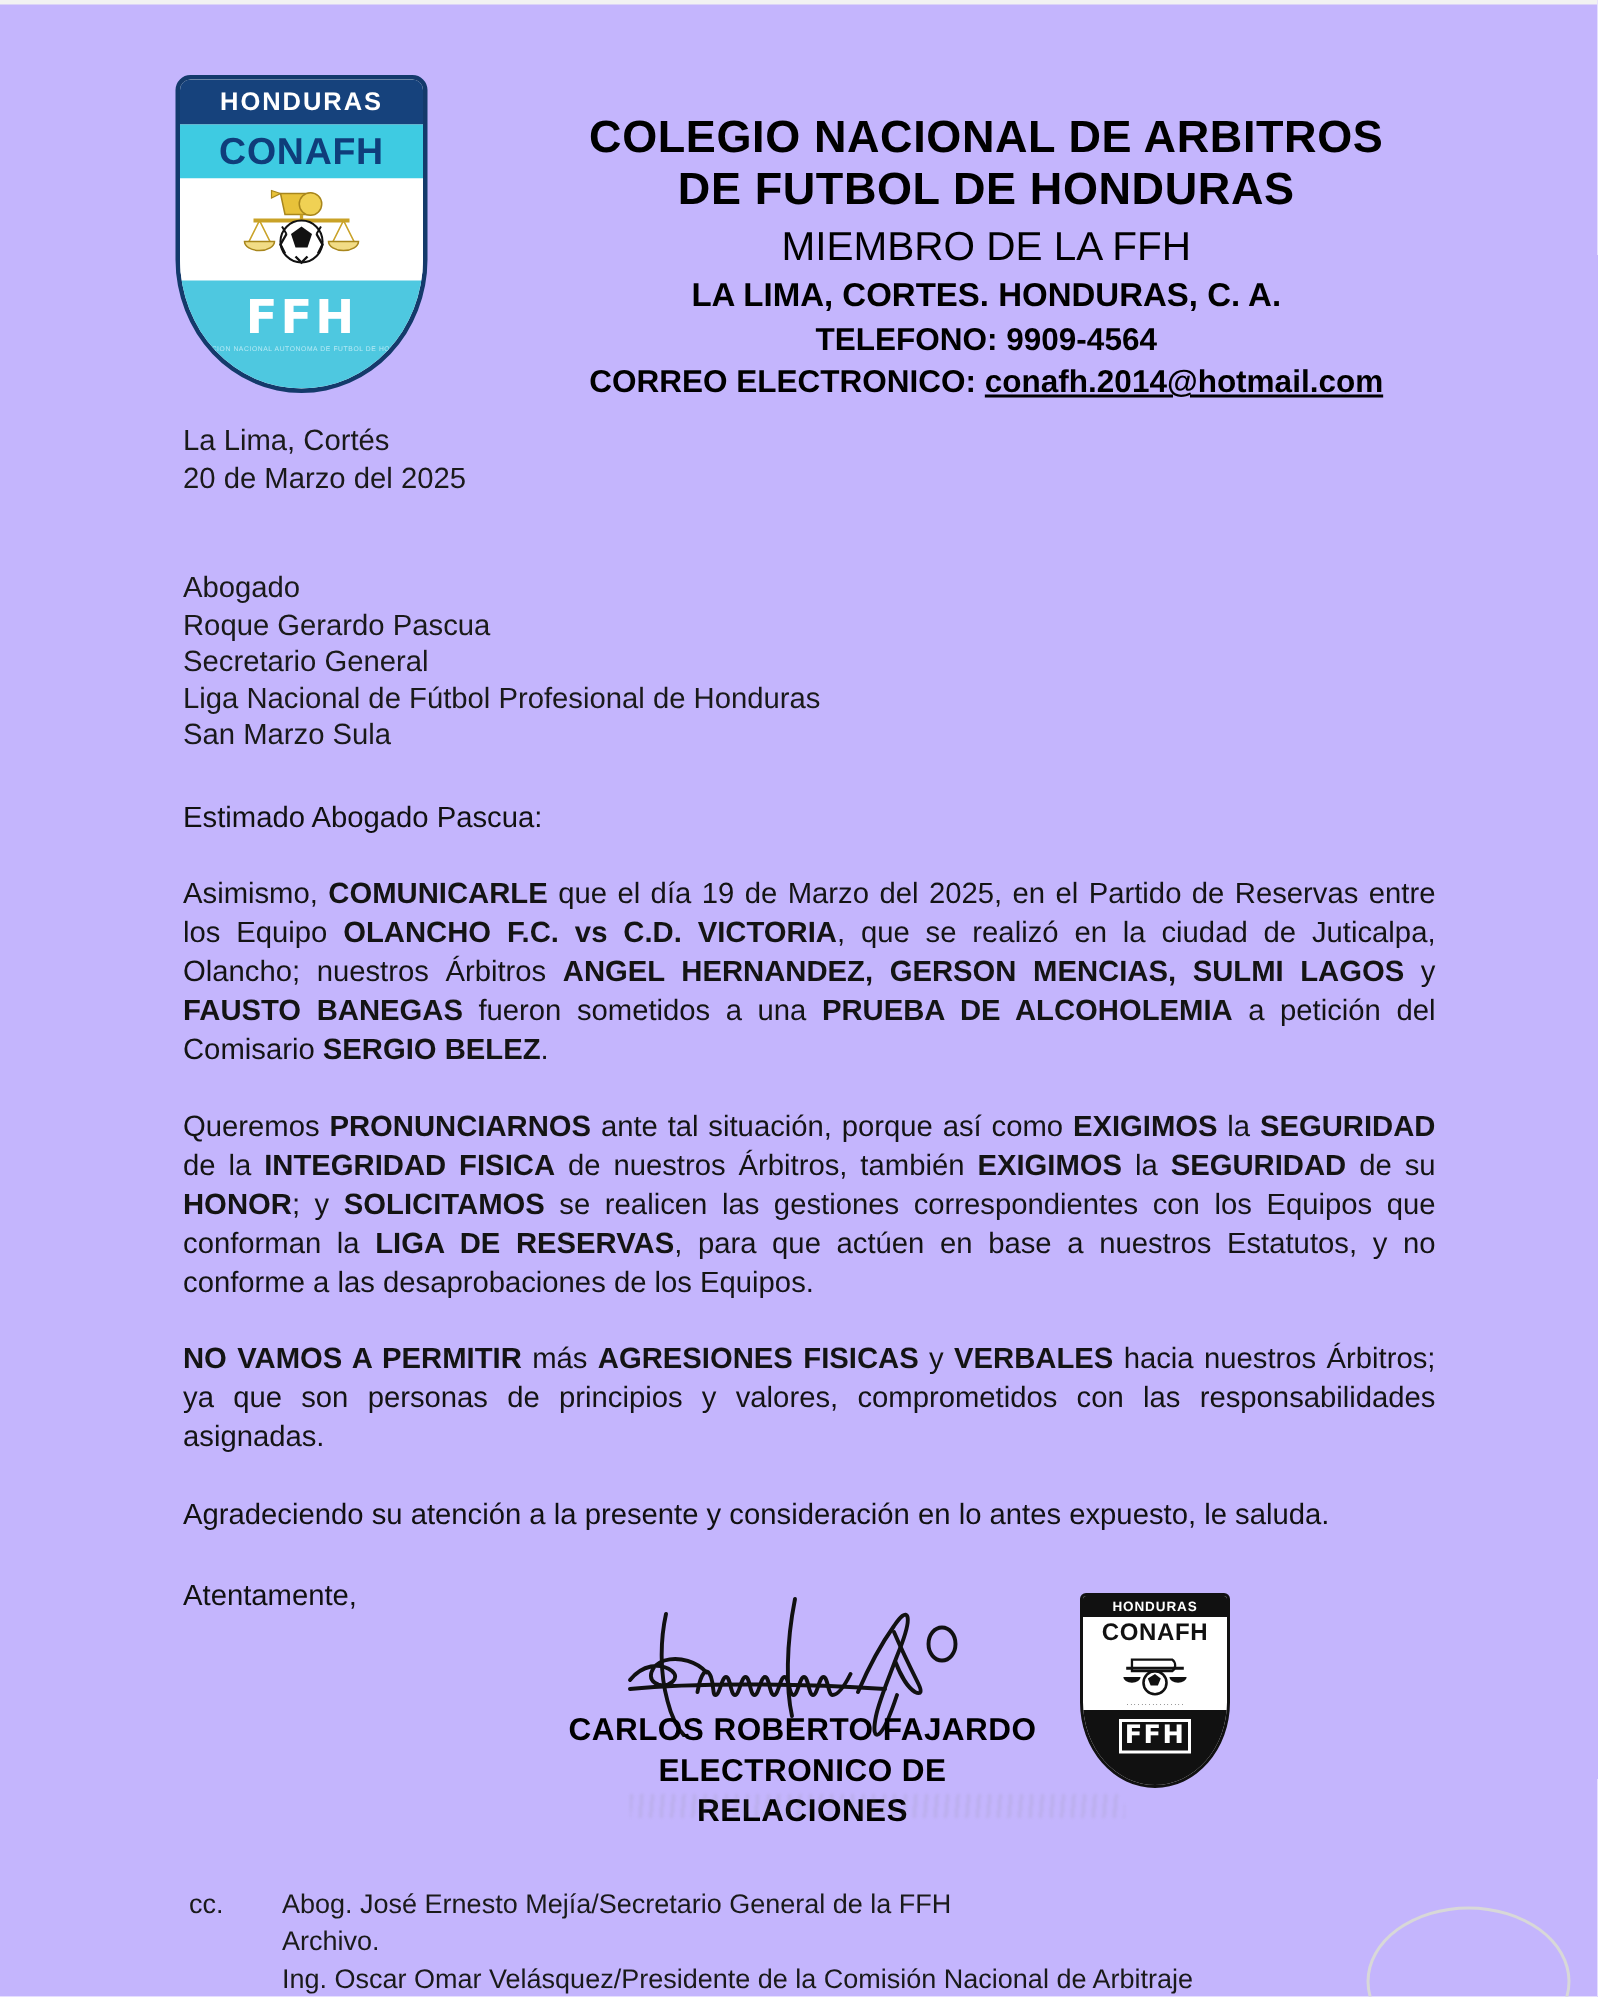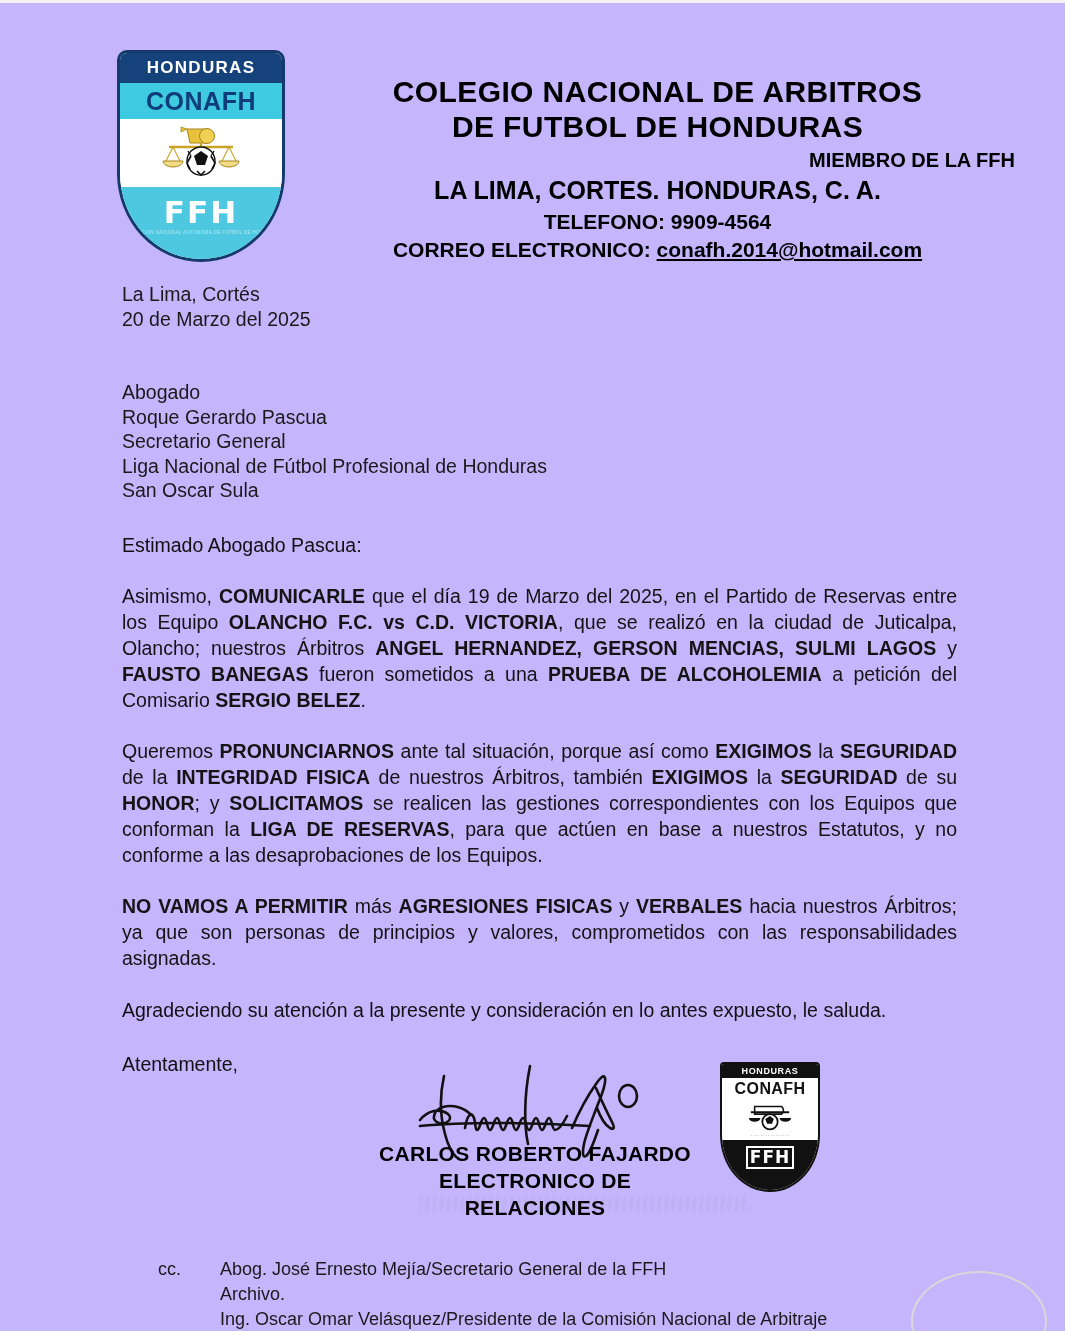--- a/index.html
+++ b/index.html
@@ -128,28 +128,27 @@
     color: #000;
   }
   .masthead .l1,
   .masthead .l2 {
     font-size: 30px;
     font-weight: bold;
     letter-spacing: 0.4px;
     line-height: 1.18;
   }
   .masthead .l3 {
-    font-size: 20px;
-    font-weight: bold;
+    font-size: 27px;
+    font-weight: normal;
     line-height: 1.3;
     margin-top: 2px;
-    text-align: right;
   }
   .masthead .l4 {
-    font-size: 25px;
+    font-size: 22px;
     font-weight: bold;
     line-height: 1.28;
     margin-top: 1px;
     text-align: center;
   }
   .masthead .l5 {
     font-size: 21px;
     font-weight: bold;
     line-height: 1.3;
     margin-top: 2px;
@@ -339,21 +338,20 @@
   .cc-row {
     display: flex;
     align-items: flex-start;
   }
   .cc-label {
     width: 62px;
     flex: none;
     font-size: 18px;
     line-height: 25px;
     color: #1a1a1a;
-    margin-left: 32px;
   }
   .cc-list div {
     font-size: 18px;
     line-height: 25px;
     color: #1a1a1a;
   }
 
   
   .watermark-oval {
     position: absolute;
@@ -442,21 +440,21 @@
   <div class="body-block">
 
     <div class="meta-line">La Lima, Cortés</div>
     <div class="meta-line">20 de Marzo del 2025</div>
 
     <div class="addressee">
       <div>Abogado</div>
       <div>Roque Gerardo Pascua</div>
       <div>Secretario General</div>
       <div>Liga Nacional de Fútbol Profesional de Honduras</div>
-      <div>San Oscar Sula</div>
+      <div>San Marzo Sula</div>
     </div>
 
     <div class="salutation">Estimado Abogado Pascua:</div>
 
 
     <p class="para"><span>Asimismo, </span><b>COMUNICARLE</b><span> que el día 19 de Marzo del 2025, en el Partido de Reservas entre los Equipo </span><b>OLANCHO F.C. vs C.D. VICTORIA</b><span>, que se realizó en la ciudad de Juticalpa, Olancho; nuestros Árbitros </span><b>ANGEL HERNANDEZ, GERSON MENCIAS, SULMI LAGOS</b><span> y </span><b>FAUSTO BANEGAS</b><span> fueron sometidos a una </span><b>PRUEBA DE ALCOHOLEMIA</b><span> a petición del Comisario </span><b>SERGIO BELEZ</b><span>.</span></p>
 
     <p class="para"><span>Queremos </span><b>PRONUNCIARNOS</b><span> ante tal situación, porque así como </span><b>EXIGIMOS</b><span> la </span><b>SEGURIDAD</b><span> de la </span><b>INTEGRIDAD FISICA</b><span> de nuestros Árbitros, también </span><b>EXIGIMOS</b><span> la </span><b>SEGURIDAD</b><span> de su </span><b>HONOR</b><span>; y </span><b>SOLICITAMOS</b><span> se realicen las gestiones correspondientes con los Equipos que conforman la </span><b>LIGA DE RESERVAS</b><span>, para que actúen en base a nuestros Estatutos, y no conforme a las desaprobaciones de los Equipos.</span></p>
 
     <p class="para"><b>NO VAMOS A PERMITIR</b><span> más </span><b>AGRESIONES FISICAS</b><span> y </span><b>VERBALES</b><span> hacia nuestros Árbitros; ya que son personas de principios y valores, comprometidos con las responsabilidades asignadas.</span></p>

